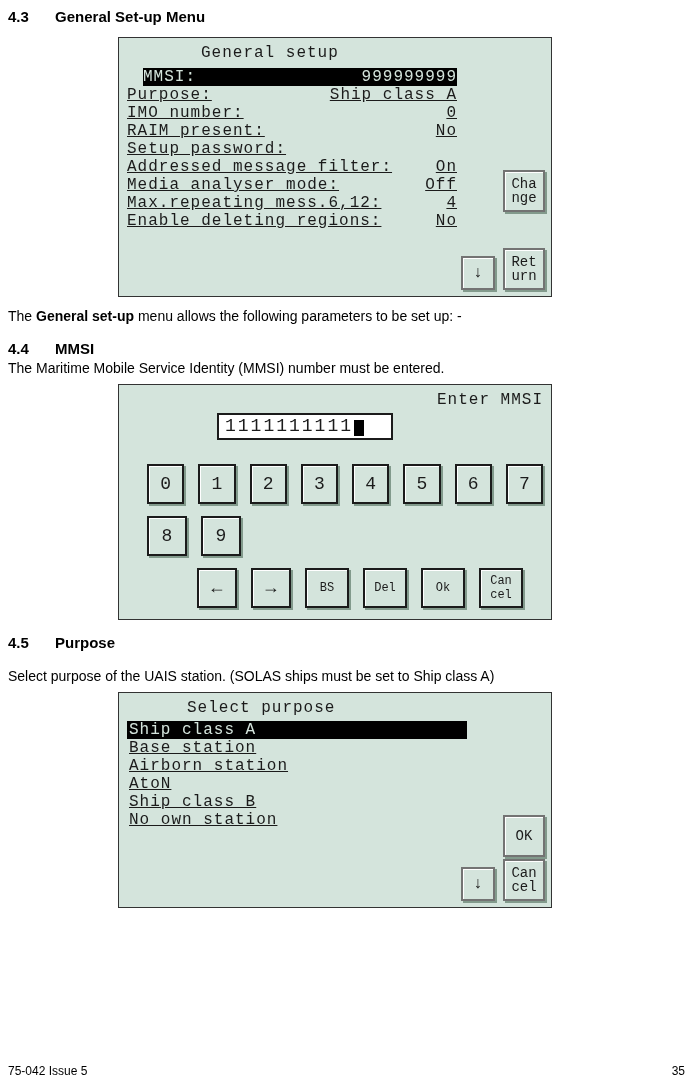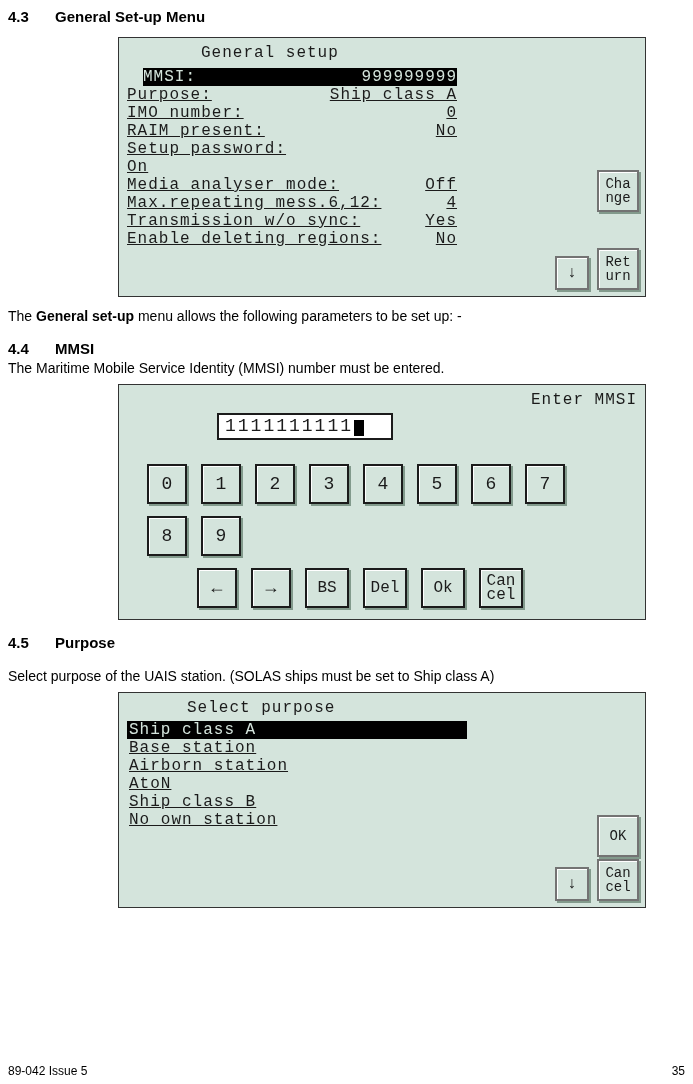--- a/index.html
+++ b/index.html
@@ -31,21 +31,21 @@
     box-sizing: border-box;
     position: relative;
     padding: 6px 8px 8px 8px;
     font-family: "Courier New", Courier, monospace;
     font-size: 16px;
     line-height: 18px;
     letter-spacing: 1px;
     color: #1b1b1b;
     margin: 6px 0 6px 110px;
   }
-  .lcd-wide { width: 528px; }
+  .lcd-wide { width: 434px; }
   .lcd-title {
     text-align: left;
     padding-left: 74px;
     font-weight: normal;
   }
   .lcd-title.center { text-align:right; padding-left:0;}
   .row {
     display: flex;
     justify-content: space-between;
     white-space: pre;
@@ -119,21 +119,21 @@
     background: #d4e4dc;
     width: 36px;
     height: 36px;
     display:flex;
     align-items:center;
     justify-content:center;
     font-size:18px;
     font-family: "Courier New", Courier, monospace;
     letter-spacing:0;
   }
-  .keypad-key.wide { width:40px; font-size:16px; flex-direction:column; line-height:14px;}
+  .keypad-key.wide { width:40px; font-size:12px; flex-direction:column; line-height:14px;}
   .sel-list .item { white-space: pre; padding: 0 2px; }
   .sel-list .item.sel { background:#000; color:#d4e4dc; }
   .footer {
     position: fixed;
     bottom: 6px;
     left: 8px;
     right: 8px;
     display:flex;
     justify-content: space-between;
     font-size: 12px;
@@ -151,24 +151,23 @@
 
 <div class="lcd lcd-wide" style="height:260px;">
   <div class="lcd-title">General setup</div>
   <div style="height:6px;"></div>
   <div id="gs-rows" style="width:330px;">
       <div class="row sel"><span class="label">MMSI:</span><span class="val">999999999</span></div>
       <div class="row"><span class="label ud">Purpose:</span><span class="val ud">Ship class A</span></div>
       <div class="row"><span class="label ud">IMO number:</span><span class="val ud">0</span></div>
       <div class="row"><span class="label ud">RAIM present:</span><span class="val ud">No</span></div>
       <div class="row"><span class="label ud">Setup password:</span><span class="val ud"></span></div>
-      <div class="row"><span class="val ud">On</span></div>
+      <div class="row"><span class="label ud">Addressed message filter:</span><span class="val ud">On</span></div>
       <div class="row"><span class="label ud">Media analyser mode:</span><span class="val ud">Off</span></div>
       <div class="row"><span class="label ud">Max.repeating mess.6,12:</span><span class="val ud">4</span></div>
-      <div class="row"><span class="label ud">Transmission w/o sync:</span><span class="val ud">Yes</span></div>
       <div class="row"><span class="label ud">Enable deleting regions:</span><span class="val ud">No</span></div>
     </div>
 
   <div class="lcd-btns-right" style="top:132px;">
     <div class="lcd-btn">
         <span style="white-space:pre-line;">Cha
 nge</span>
       </div>
   </div>
   <div class="lcd-btns-bottom-right">
@@ -266,15 +265,15 @@
         <span>↓</span>
       </div>
     <div class="lcd-btn">
         <span style="white-space:pre-line;">Can
 cel</span>
       </div>
   </div>
 </div>
 
 <div class="footer">
-  <span>89-042 Issue 5</span>
+  <span>75-042 Issue 5</span>
   <span>35</span>
 </div>
 
 </body></html>

